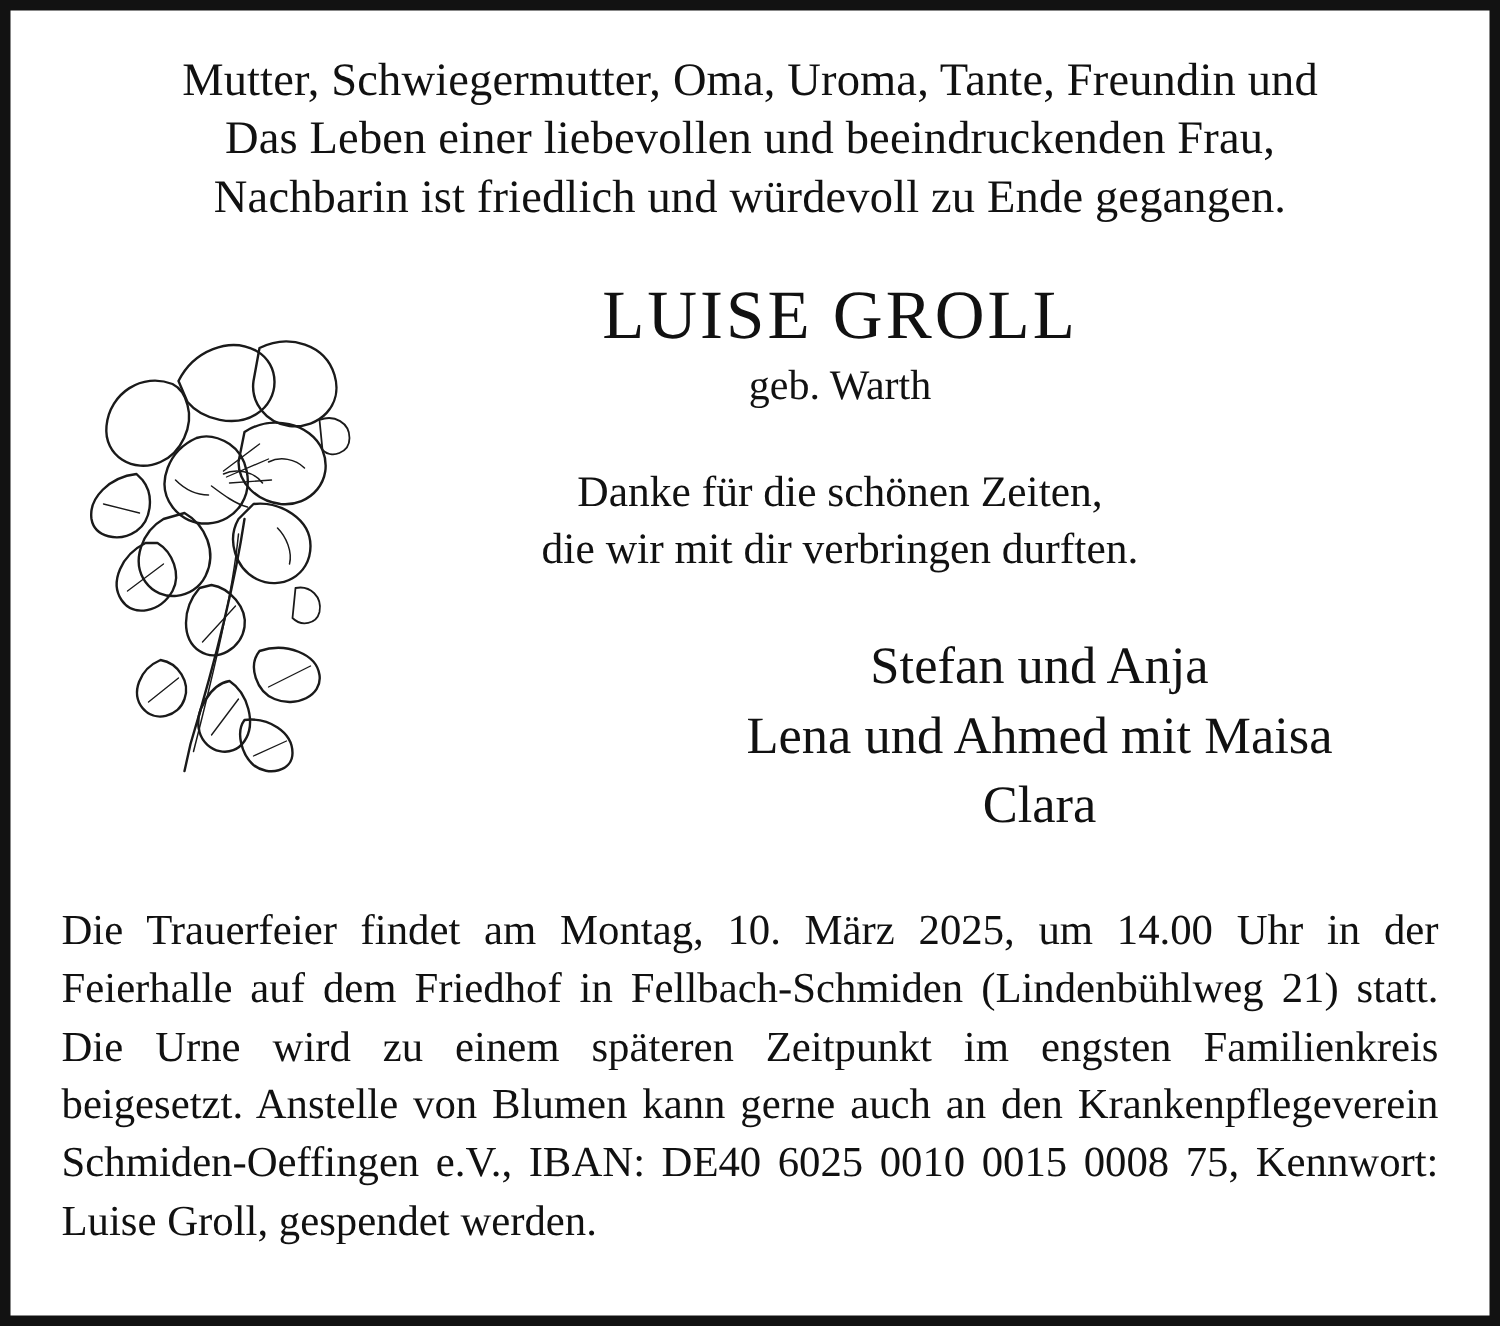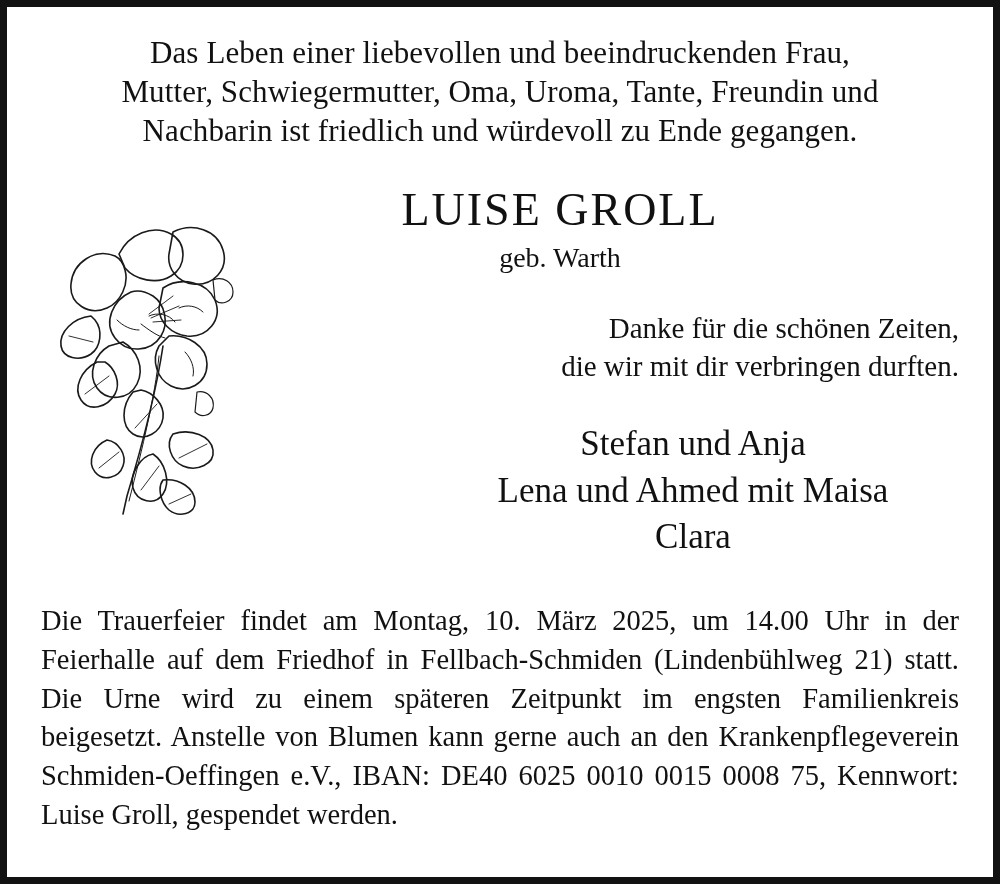--- a/index.html
+++ b/index.html
@@ -62,21 +62,21 @@
   .dates {
     font-size: 30px;
     line-height: 1.35;
     margin-top: 2px;
   }
   .verse {
     font-size: 29px;
     line-height: 1.32;
     margin-top: 32px;
   }
-  .verse div { white-space: nowrap; text-align: right; }
+  .verse div { white-space: nowrap; }
 
   .family {
     margin-top: 36px;
     padding-left: 386px;
     text-align: center;
     font-size: 35px;
     line-height: 1.33;
   }
   .family div { white-space: nowrap; }
 
@@ -88,22 +88,22 @@
     text-justify: inter-word;
     hyphens: none;
   }
 </style>
 </head>
 <body>
 
 <div class="obituary">
 
   <div class="intro">
+    <div>Mutter, Schwiegermutter, Oma, Uroma, Tante, Freundin und</div>
     <div>Das Leben einer liebevollen und beeindruckenden Frau,</div>
-    <div>Mutter, Schwiegermutter, Oma, Uroma, Tante, Freundin und</div>
     <div>Nachbarin ist friedlich und würdevoll zu Ende gegangen.</div>
   </div>
 
   <div class="main-area">
 
     <div class="flower">
       <svg viewBox="0 0 240 330" width="240" height="330" fill="none" stroke="#1a1a1a" stroke-width="1.6" stroke-linecap="round" stroke-linejoin="round">
 
         <path d="M118 150 C112 190, 100 240, 82 300 L78 318"></path>
         <path d="M114 160 C110 200, 98 250, 84 305" stroke-width="1"></path>

